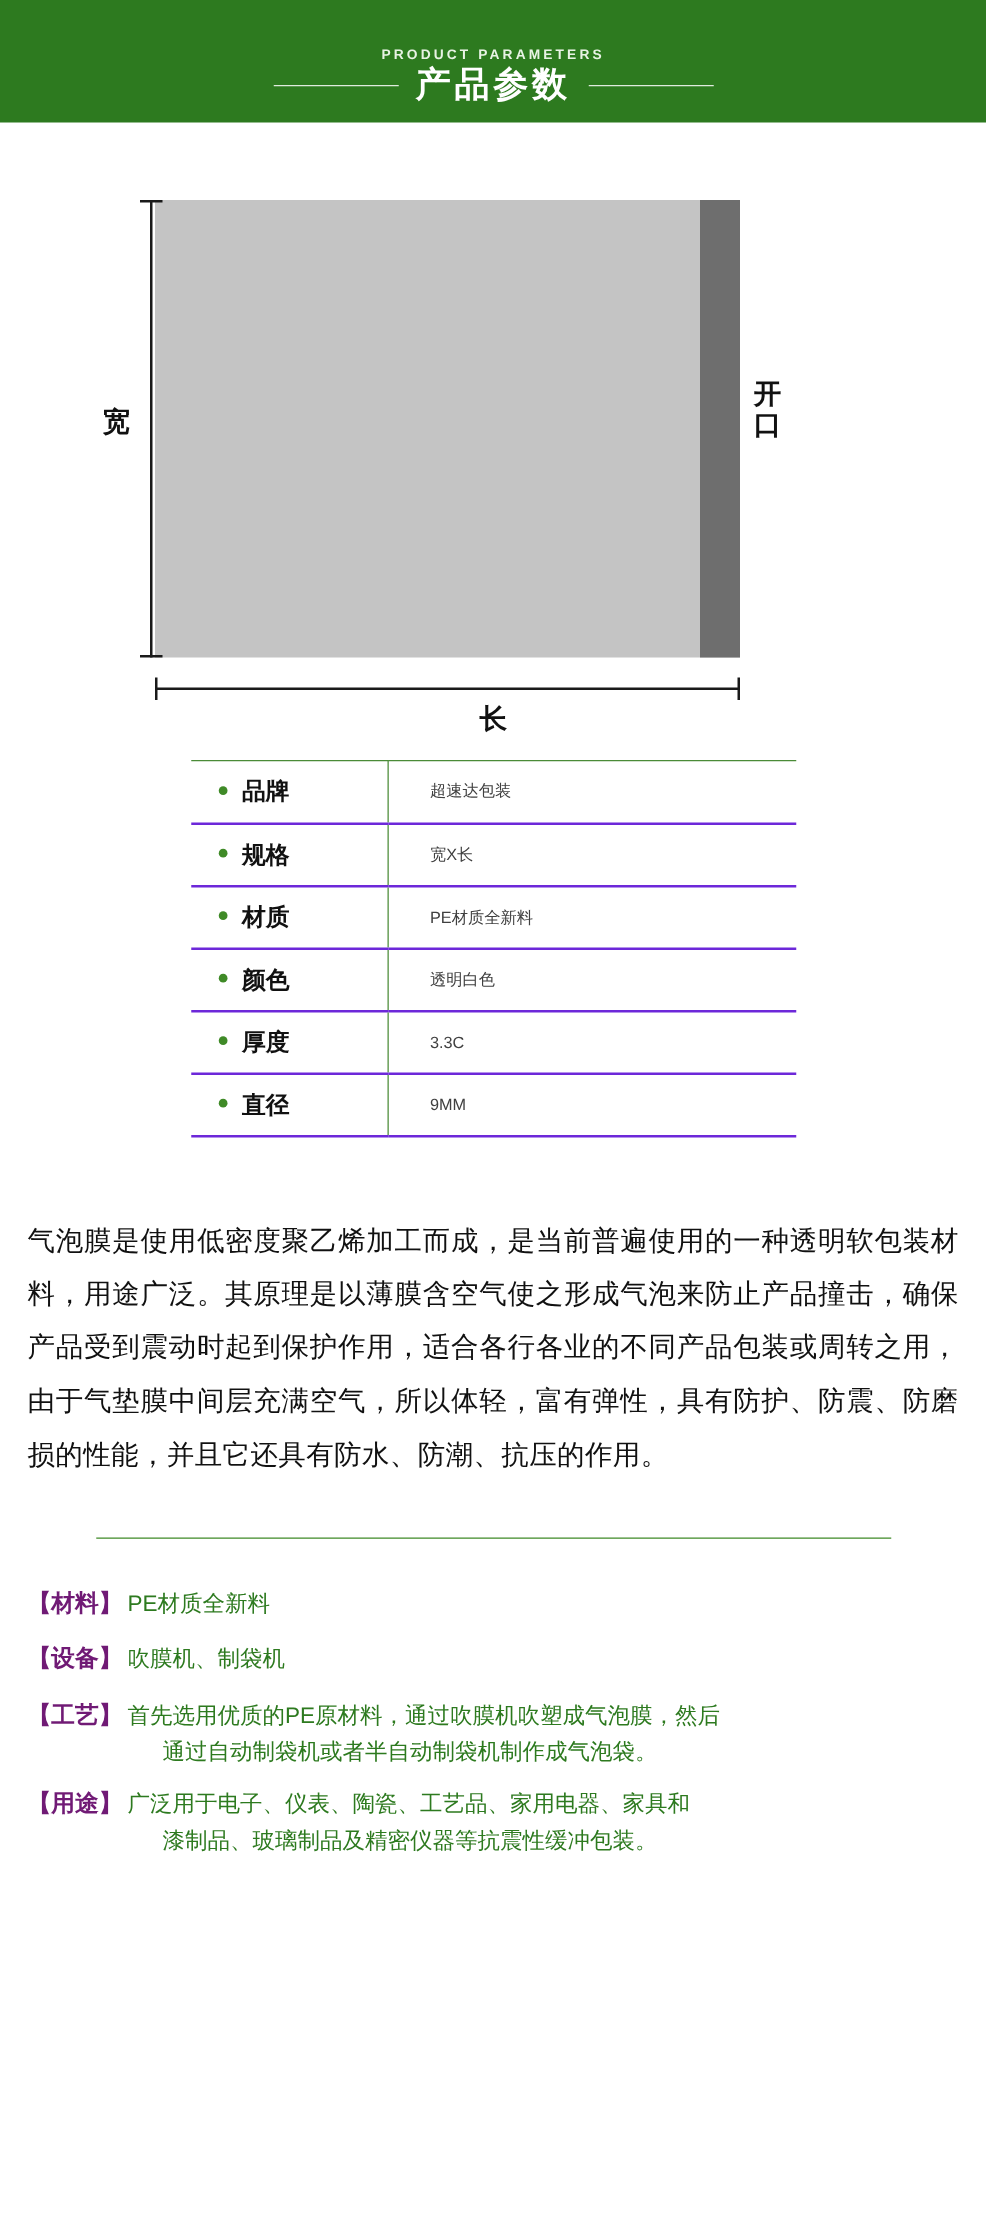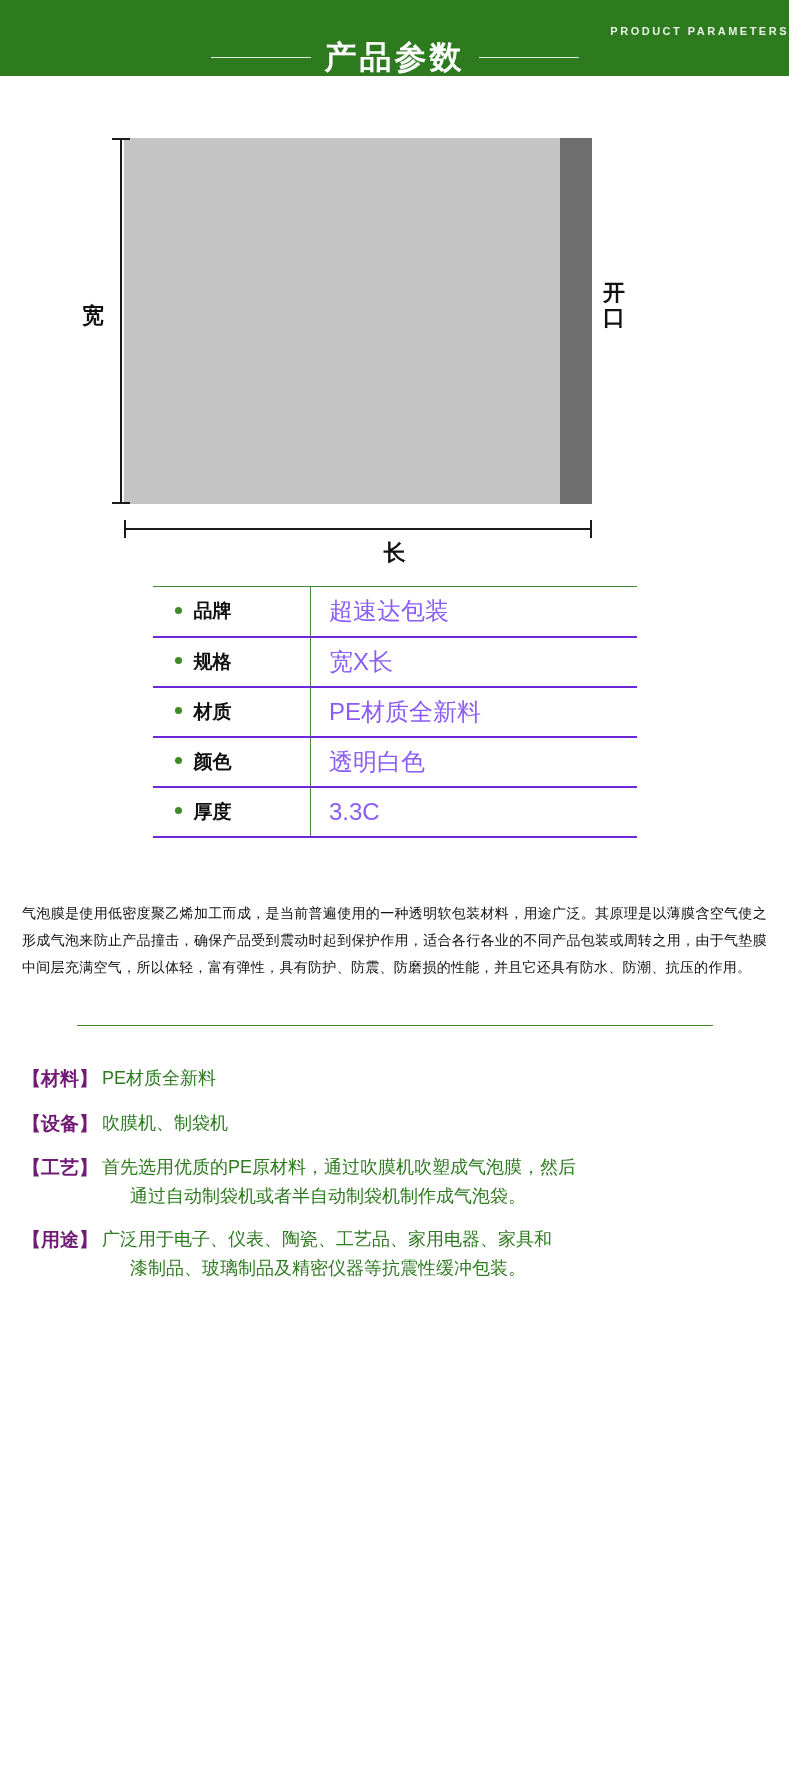--- a/index.html
+++ b/index.html
@@ -12,25 +12,25 @@
     width: 789px;
     min-height: 1775px;
     position: relative;
     background: #ffffff;
     overflow: hidden;
   }
 
   
   .banner {
     background: #2d7a1f;
-    height: 76px;
+    height: 98px;
     width: 100%;
     display: flex;
     flex-direction: column;
-    align-items: flex-end;
+    align-items: center;
     justify-content: center;
     padding-top: 22px;
   }
   .banner-sub {
     color: #e8f3e4;
     font-size: 11px;
     letter-spacing: 2.5px;
     font-weight: 600;
     margin-bottom: 4px;
   }
@@ -42,21 +42,21 @@
     width: 100%;
   }
   .banner-rule {
     height: 1px;
     background: #ffffff;
     width: 100px;
     opacity: .85;
   }
   .banner-title {
     color: #ffffff;
-    font-size: 32px;
+    font-size: 28px;
     font-weight: 700;
     letter-spacing: 3px;
     line-height: 1;
     white-space: nowrap;
   }
 
   
   .diagram-wrap {
     position: relative;
     height: 430px;
@@ -146,39 +146,39 @@
   td.spec-key {
     width: 158px;
     padding-left: 22px;
     border-right: 1px solid #4a8b37;
     font-size: 19px;
     font-weight: 700;
     color: #111;
     white-space: nowrap;
   }
   td.spec-val {
-    padding-left: 18px;
-    font-size: 24px;
-    color: #8b5cf6;
+    padding-left: 33px;
+    font-size: 13px;
+    color: #404040;
   }
   .dot {
     display: inline-block;
     width: 7px; height: 7px;
     border-radius: 50%;
     background: #3f8a27;
     margin-right: 12px;
     vertical-align: middle;
     position: relative;
     top: -2px;
   }
 
   
   .para {
     margin: 62px 22px 0 22px;
-    font-size: 14px;
+    font-size: 22px;
     line-height: 1.95;
     color: #111;
     text-align: justify;
     letter-spacing: .3px;
   }
 
   
   .divider {
     margin: 44px auto 0 auto;
     width: 636px;
@@ -266,20 +266,26 @@
           <span class="dot"></span><span>颜色</span>
         </td>
         <td class="spec-val">透明白色</td>
       </tr>
       <tr>
         <td class="spec-key">
           <span class="dot"></span><span>厚度</span>
         </td>
         <td class="spec-val">3.3C</td>
       </tr>
+      <tr>
+        <td class="spec-key">
+          <span class="dot"></span><span>直径</span>
+        </td>
+        <td class="spec-val">9MM</td>
+      </tr>
     </tbody>
   </table>
 
   <div class="para">气泡膜是使用低密度聚乙烯加工而成，是当前普遍使用的一种透明软包装材料，用途广泛。其原理是以薄膜含空气使之形成气泡来防止产品撞击，确保产品受到震动时起到保护作用，适合各行各业的不同产品包装或周转之用，由于气垫膜中间层充满空气，所以体轻，富有弹性，具有防护、防震、防磨损的性能，并且它还具有防水、防潮、抗压的作用。</div>
 
   <div class="divider"></div>
 
   <div class="blist">
     <div class="brow">
       <span class="blabel">【材料】</span>

